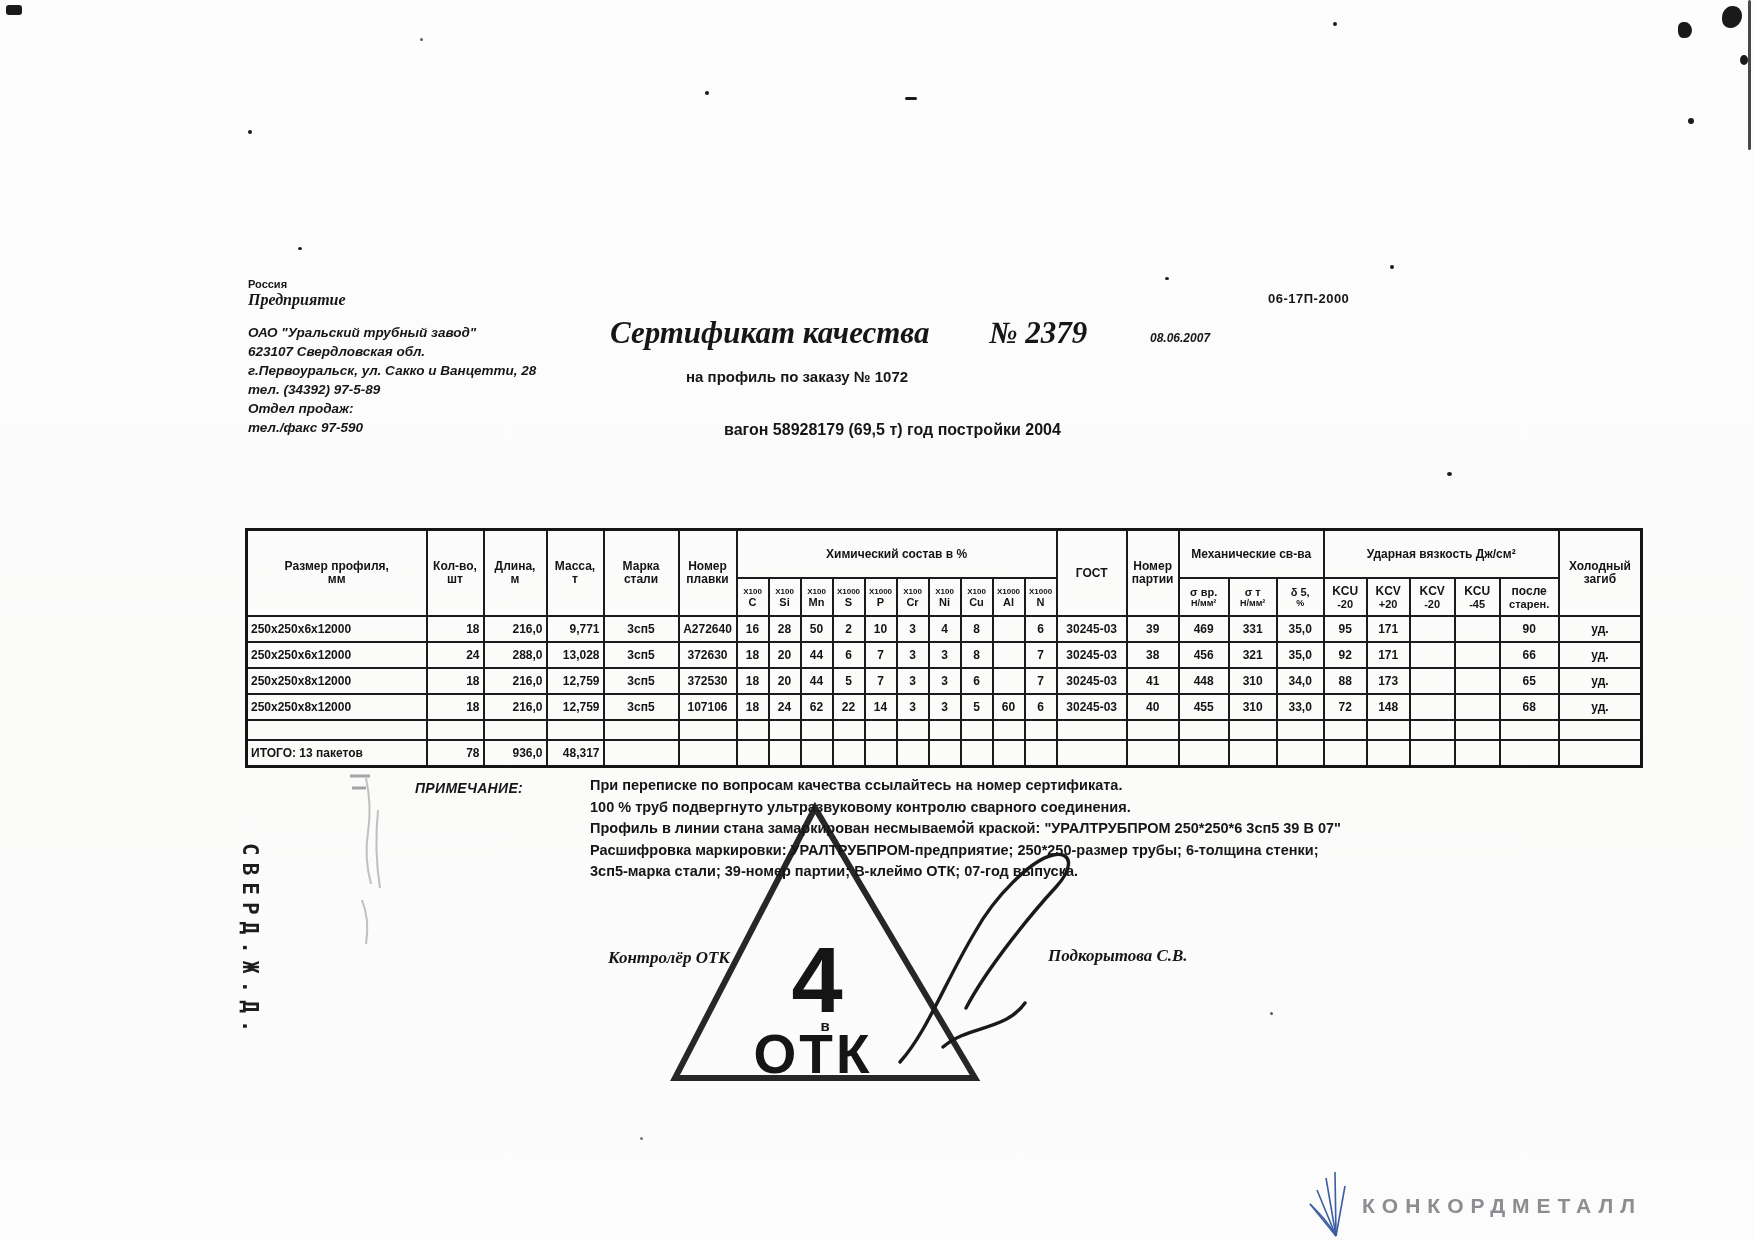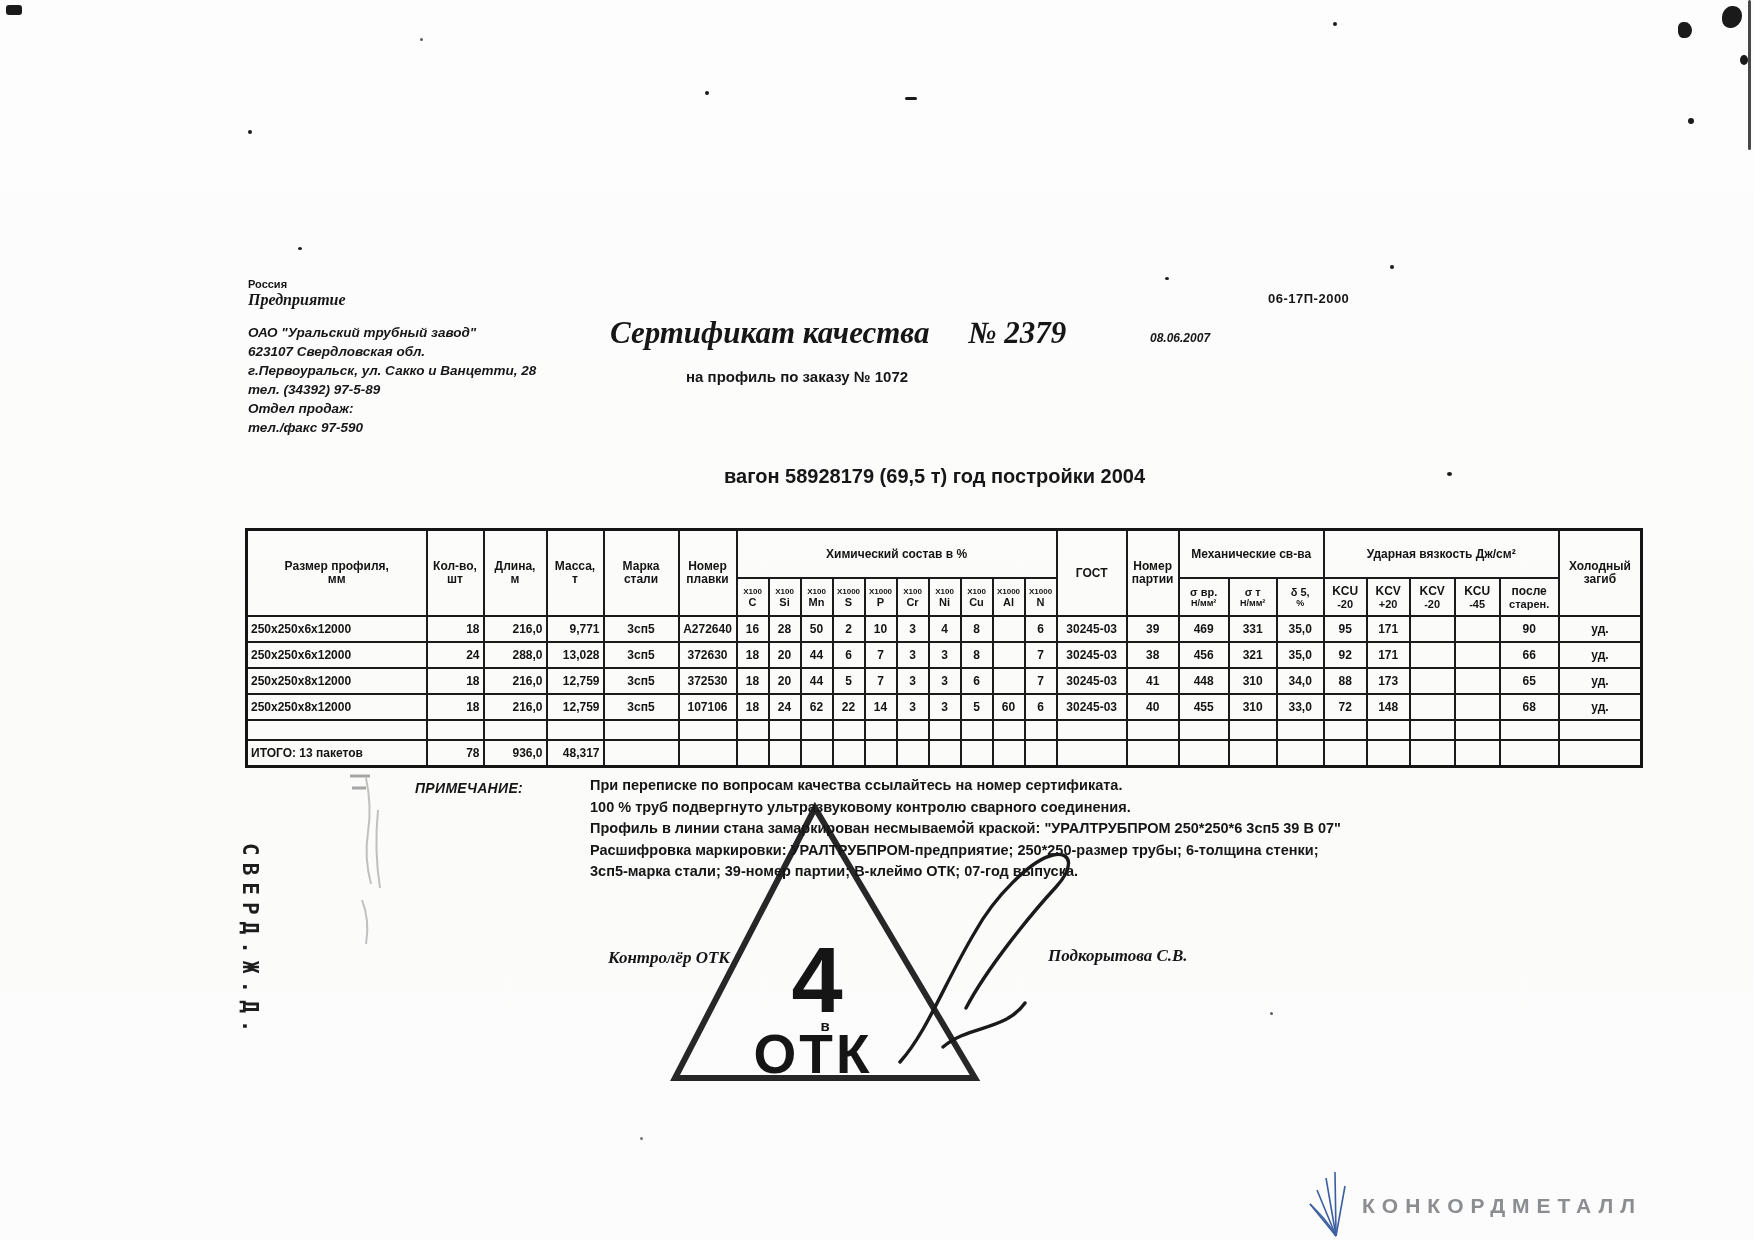--- a/index.html
+++ b/index.html
@@ -5,25 +5,25 @@
   html,body{margin:0;padding:0;}
   body{width:1754px;height:1240px;position:relative;overflow:hidden;background:#ffffff;
        font-family:"Liberation Sans",sans-serif;color:#161616;}
   .page{position:absolute;inset:0;background:linear-gradient(180deg,#fdfdfd 0%,#fbfbfa 60%,#fcfcfc 100%);padding-left:25px;}
   .abs{position:absolute;}
   
   .company{left:248px;top:278px;font-size:13.5px;font-weight:bold;font-style:italic;line-height:19px;}
   .company .tiny{font-size:11px;line-height:12px;font-style:normal;}
   .company .pre{font-family:"Liberation Serif",serif;font-size:16px;margin-bottom:14px;}
   .title-row{left:610px;top:315px;font-family:"Liberation Serif",serif;font-weight:bold;font-style:italic;font-size:31px;white-space:nowrap;}
-  .title-row .no{margin-left:31px;}
+  .title-row .no{margin-left:52px;}
   .cert-date{left:1150px;top:331px;font-size:12px;font-weight:bold;font-style:italic;}
   .doc-code{left:1268px;top:291px;font-size:13px;font-weight:bold;letter-spacing:.5px;}
   .subtitle{left:686px;top:368px;font-size:15px;font-weight:bold;}
-  .wagon{left:724px;top:421px;font-size:20px;font-weight:bold;margin-top:44px;}
+  .wagon{left:724px;top:421px;font-size:16px;font-weight:bold;}
   
   .cert{border-collapse:collapse;table-layout:fixed;width:1390px;border:3px solid #151515;}
   .cert th,.cert td{border:2px solid #1b1b1b;padding:0 3px;font-weight:bold;color:#141414;overflow:hidden;}
   .cert thead th{font-size:12px;text-align:center;vertical-align:middle;white-space:pre-line;line-height:13px;}
   .cert thead tr.t1 th{height:46px;}
   .cert thead tr.t2 th{height:36px;}
   .cert td{font-size:12px;white-space:nowrap;height:24px;}
   .cert .lft{text-align:left;}
   .cert .num{text-align:right;}
   .cert .ctr{text-align:center;}

